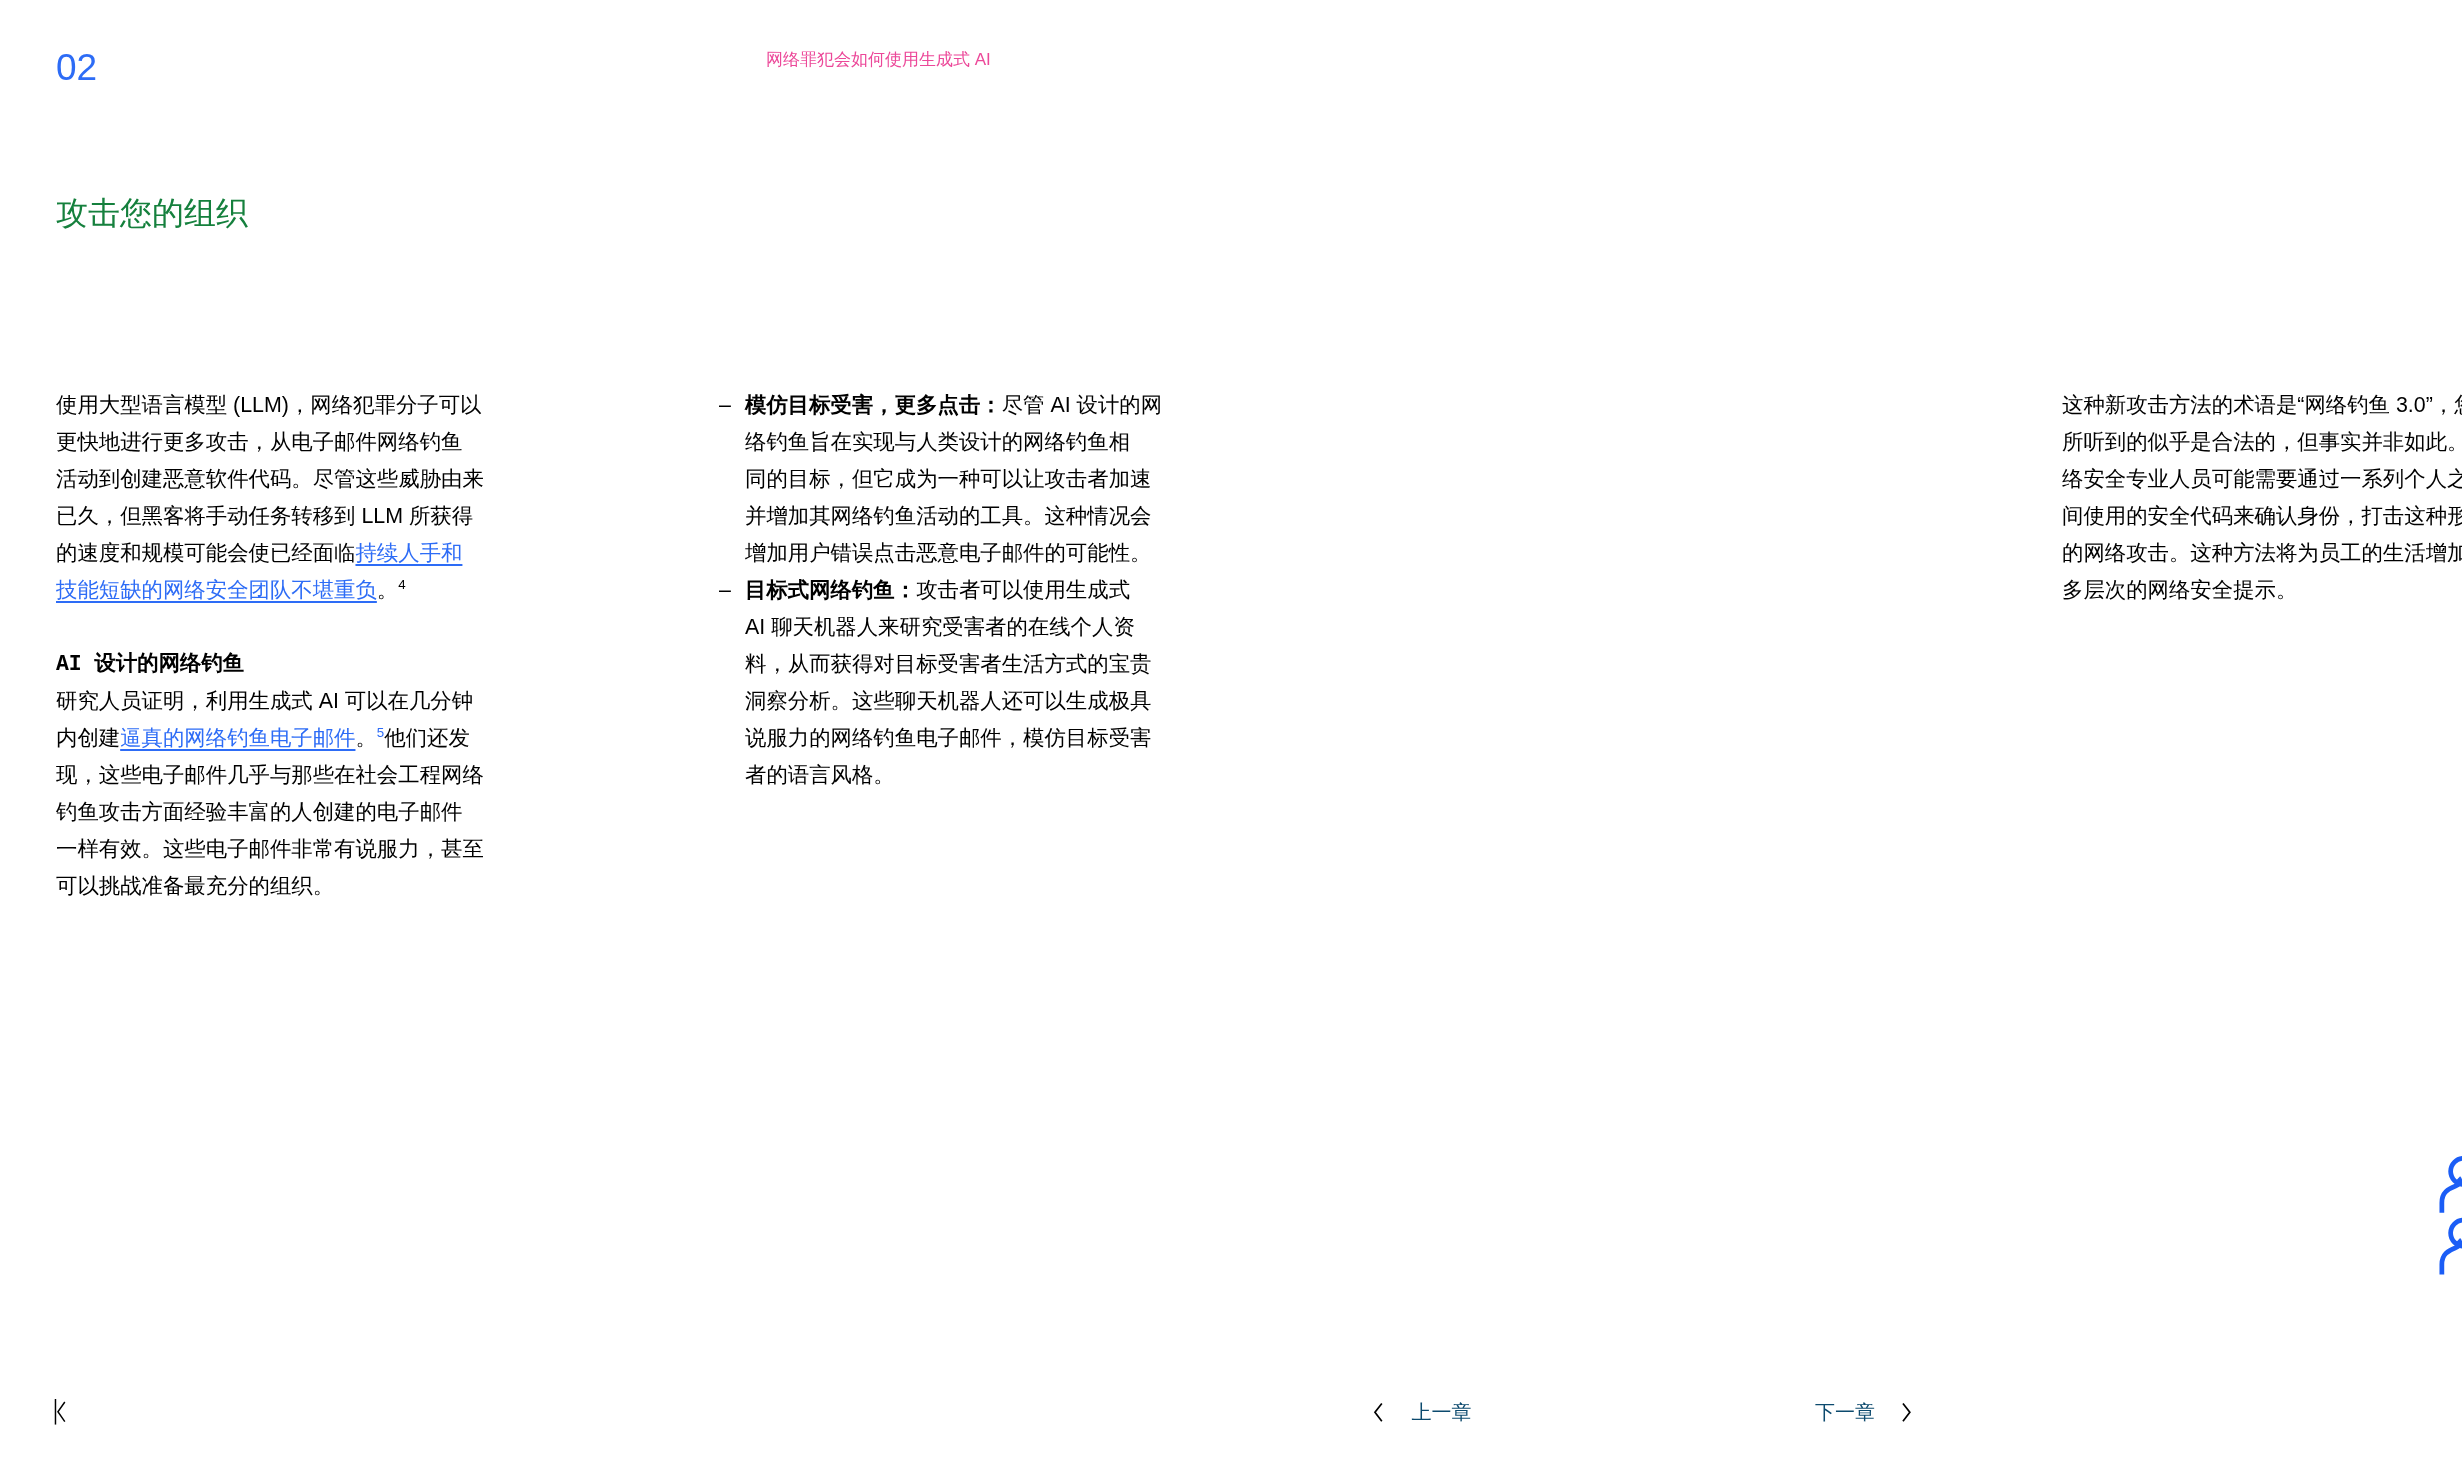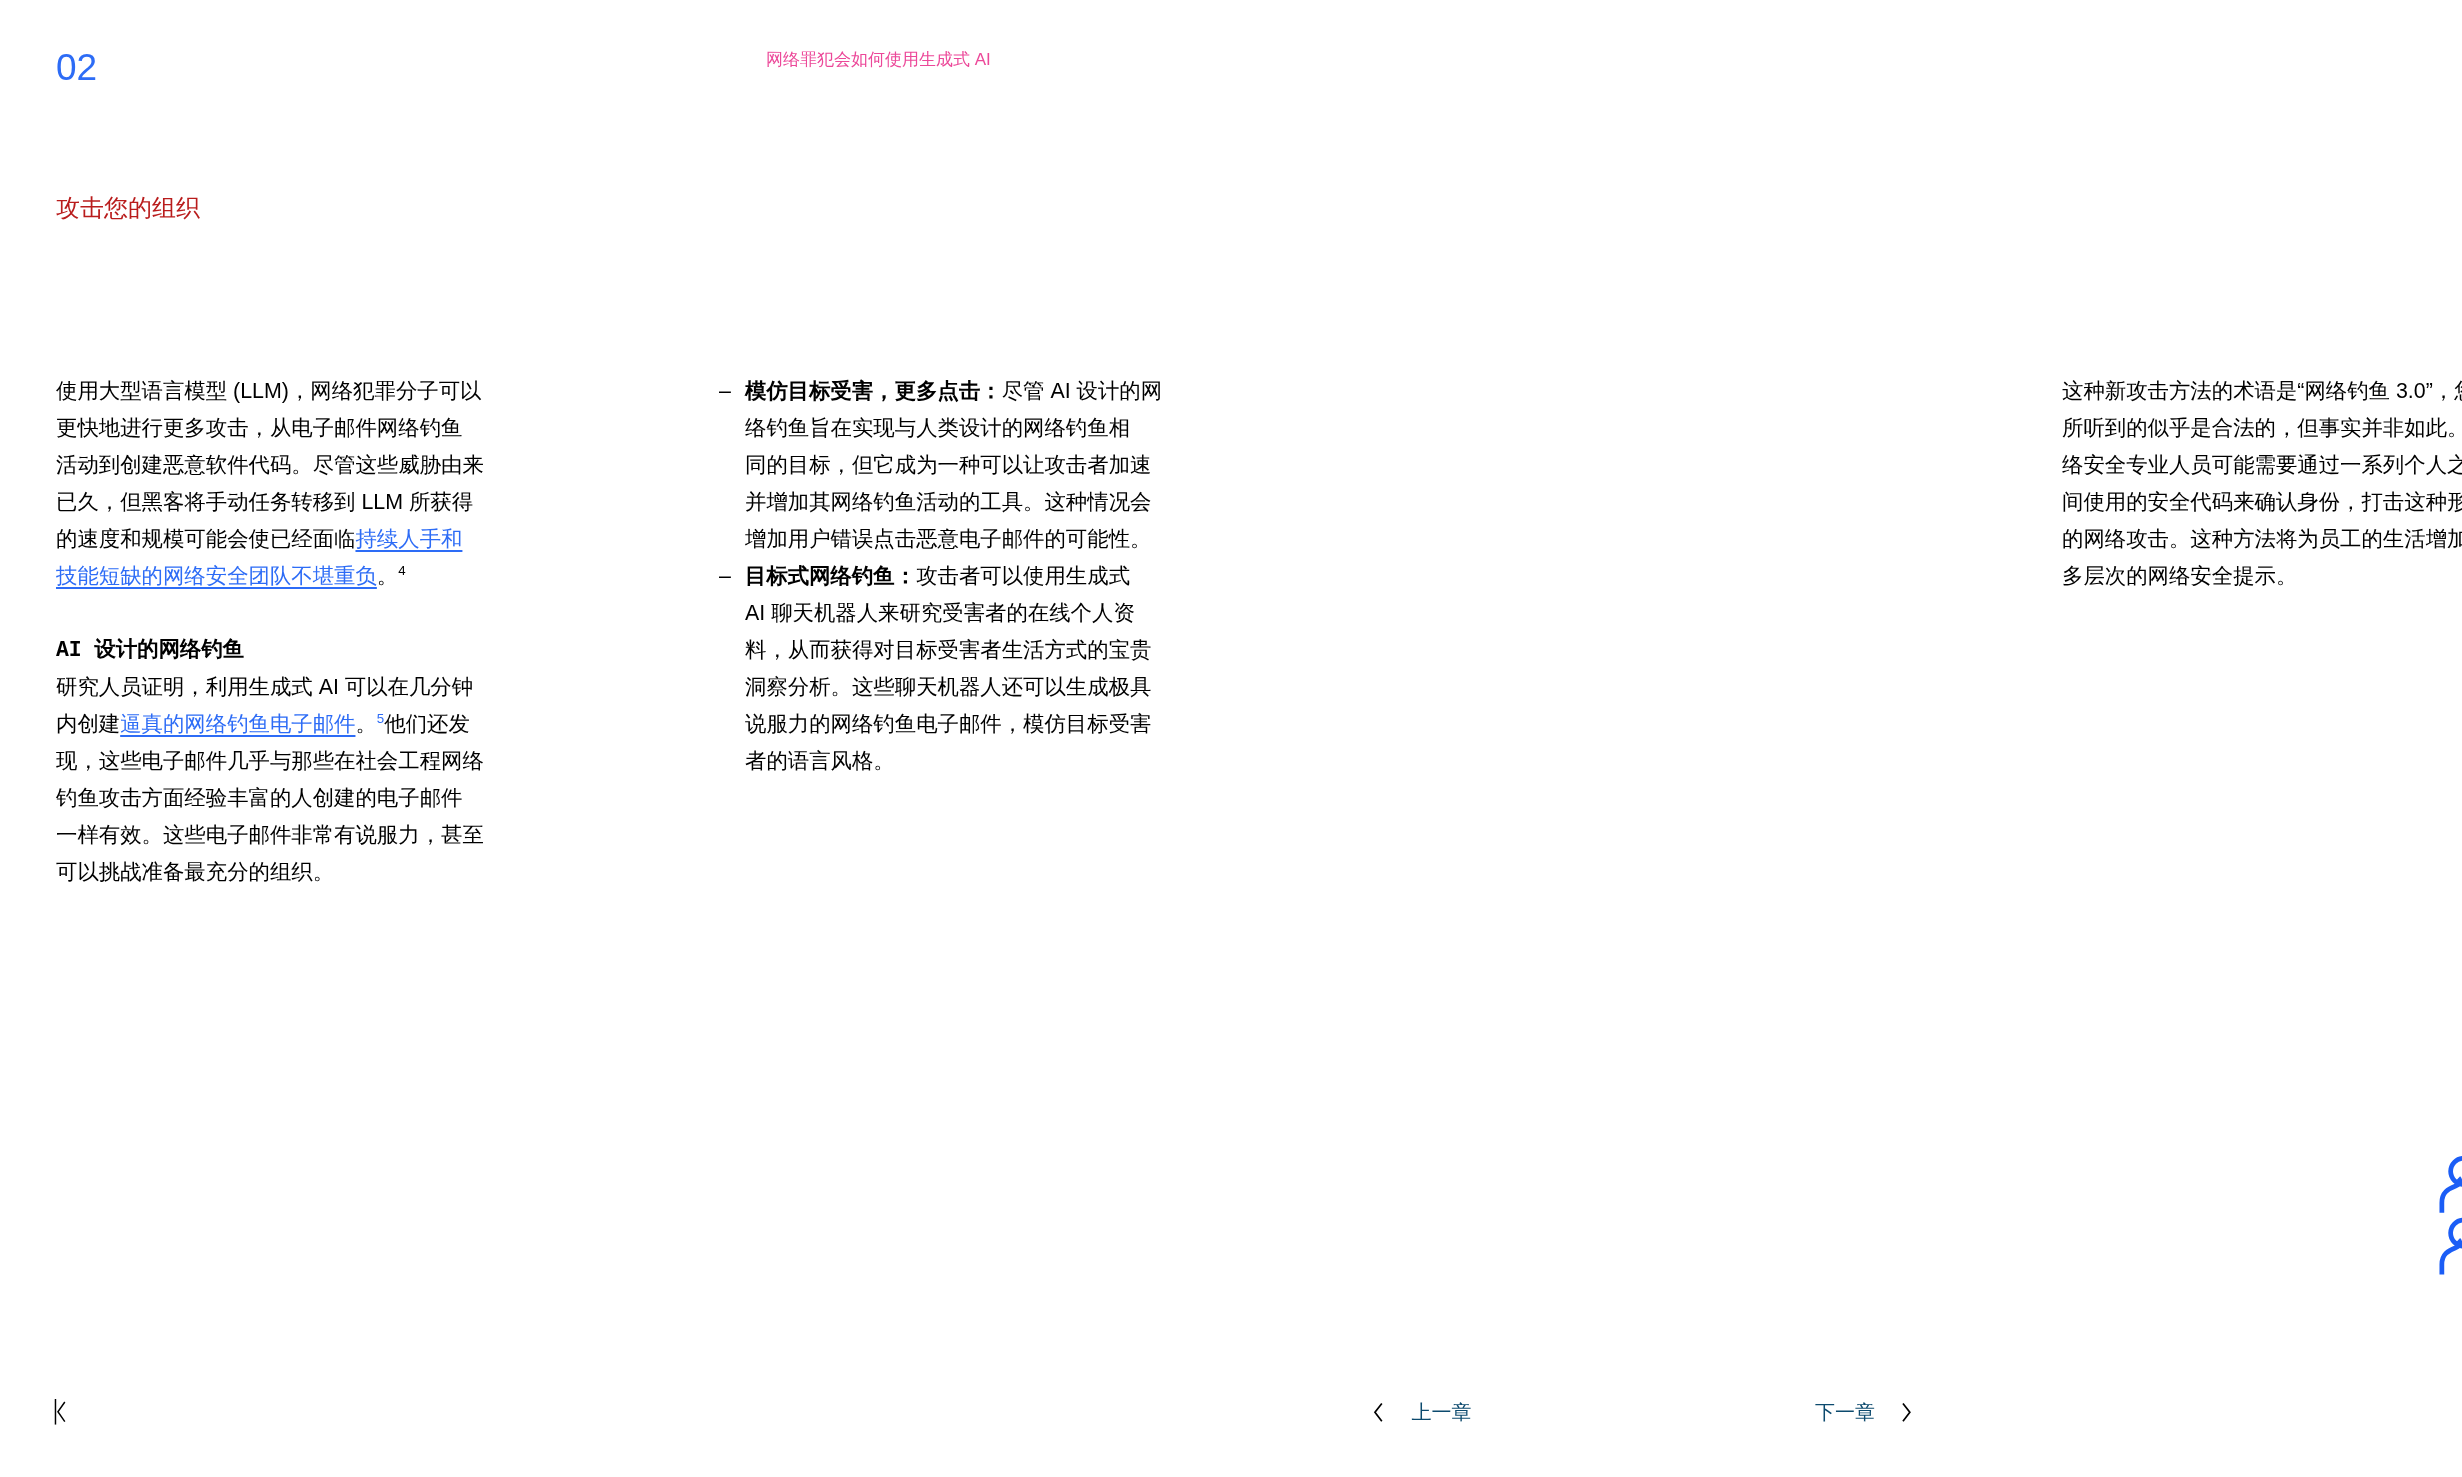--- a/index.html
+++ b/index.html
@@ -10,24 +10,24 @@
   .kicker{
     position:absolute;left:56px;top:48px;
     font-size:37px;line-height:1.1;color:#2d6cf6;font-weight:400;
   }
   .doc-title{
     position:absolute;left:718px;top:50px;
     font-size:17px;line-height:1.2;color:#ec4899;font-weight:400;margin-left:48px;
   }
   .section-heading{
     position:absolute;left:56px;top:194px;
-    font-size:24px;line-height:1.2;color:#b91c1c;font-weight:400;
+    font-size:32px;line-height:1.2;color:#15803d;font-weight:400;
   }
   .col{
-    position:absolute;top:373px;
+    position:absolute;top:387px;
     font-size:21.4px;line-height:37px;
     white-space:pre-line;color:#000;
   }
   #col-0{left:56px;width:640px;}
   #col-1{left:719px;width:640px;}
   #col-2{left:1394px;width:640px;}
   #col-3{left:2062px;width:561px;}
   .block{margin:0;}
   .gap-above{margin-top:37px;font-family:Liberation Mono, monospace;}
   .bullet{display:flex;align-items:flex-start;}

